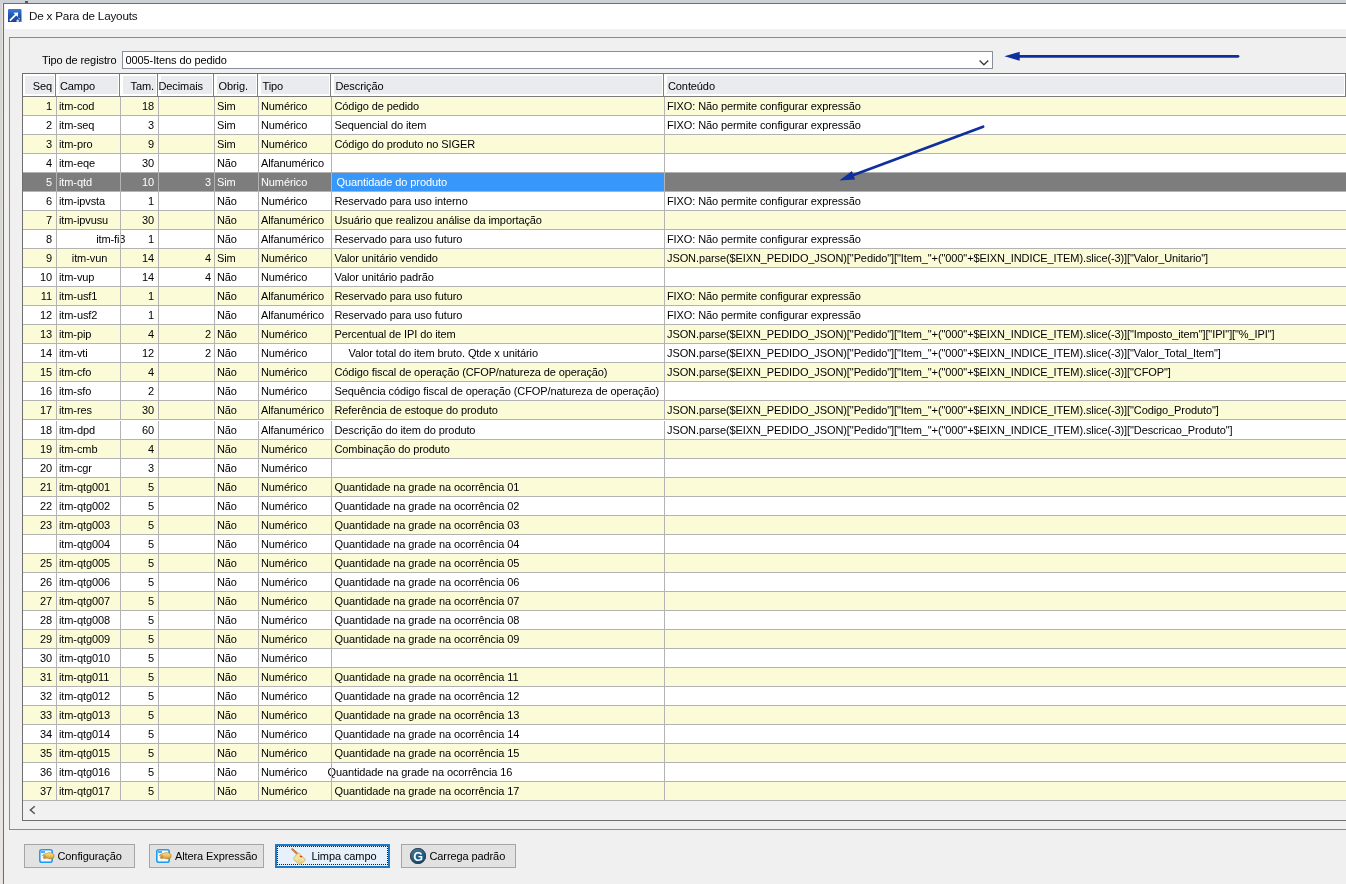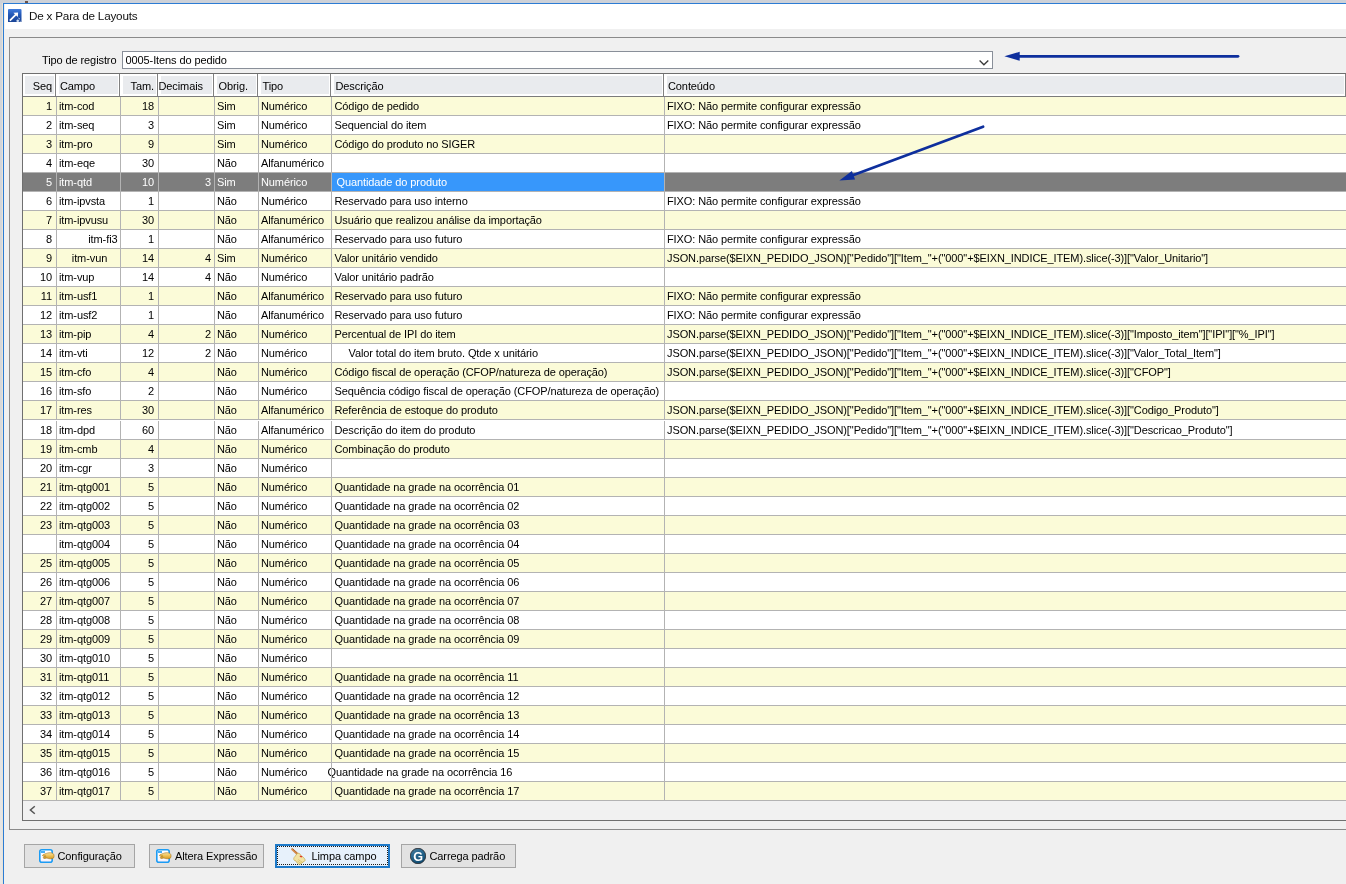--- a/index.html
+++ b/index.html
@@ -156,21 +156,21 @@
 <div class="ab" style="left:32.5px;top:0;bottom:0;width:1px;background:#b3b3b3;"></div>
 <div class="ab" style="left:97px;top:0;bottom:0;width:1px;background:#b3b3b3;"></div>
 <div class="ab" style="left:134.5px;top:0;bottom:0;width:1px;background:#b3b3b3;"></div>
 <div class="ab" style="left:191px;top:0;bottom:0;width:1px;background:#b3b3b3;"></div>
 <div class="ab" style="left:235px;top:0;bottom:0;width:1px;background:#b3b3b3;"></div>
 <div class="ab" style="left:308px;top:0;bottom:0;width:1px;background:#b3b3b3;"></div>
 <div class="ab" style="left:640.5px;top:0;bottom:0;width:1px;background:#b3b3b3;"></div>
 </div>
 <div class="ab" style="left:23px;top:230.21px;width:1323px;height:19.03px;background:#ffffff;border-bottom:1px solid #b3b3b3;box-sizing:border-box;color:#000000;">
 <div class="cell" style="left:0px;width:32.5px;padding-right:3.5px;text-align:right;box-sizing:border-box;line-height:18.03px;">8</div>
-<div class="cell" style="left:31px;width:63.5px;padding-left:16px;text-align:right;box-sizing:border-box;line-height:18.03px;">itm-fi3</div>
+<div class="cell" style="left:48px;width:63.5px;padding-left:16px;text-align:center;box-sizing:border-box;line-height:18.03px;">itm-fi3</div>
 <div class="cell" style="left:98px;width:36.5px;padding-right:3.5px;text-align:right;box-sizing:border-box;line-height:18.03px;">1</div>
 <div class="cell" style="left:192px;width:43px;padding-left:2.0px;text-align:left;box-sizing:border-box;line-height:18.03px;">Não</div>
 <div class="cell" style="left:236px;width:72px;padding-left:2.0px;text-align:left;box-sizing:border-box;line-height:18.03px;">Alfanumérico</div>
 <div class="cell" style="left:309px;width:331.5px;padding-left:2.5px;text-align:left;box-sizing:border-box;line-height:18.03px;">Reservado para uso futuro</div>
 <div class="cell" style="left:641.5px;width:681.5px;padding-left:2.5px;text-align:left;box-sizing:border-box;line-height:18.03px;">FIXO: Não permite configurar expressão</div>
 <div class="ab" style="left:32.5px;top:0;bottom:0;width:1px;background:#b3b3b3;"></div>
 <div class="ab" style="left:97px;top:0;bottom:0;width:1px;background:#b3b3b3;"></div>
 <div class="ab" style="left:134.5px;top:0;bottom:0;width:1px;background:#b3b3b3;"></div>
 <div class="ab" style="left:191px;top:0;bottom:0;width:1px;background:#b3b3b3;"></div>
 <div class="ab" style="left:235px;top:0;bottom:0;width:1px;background:#b3b3b3;"></div>

